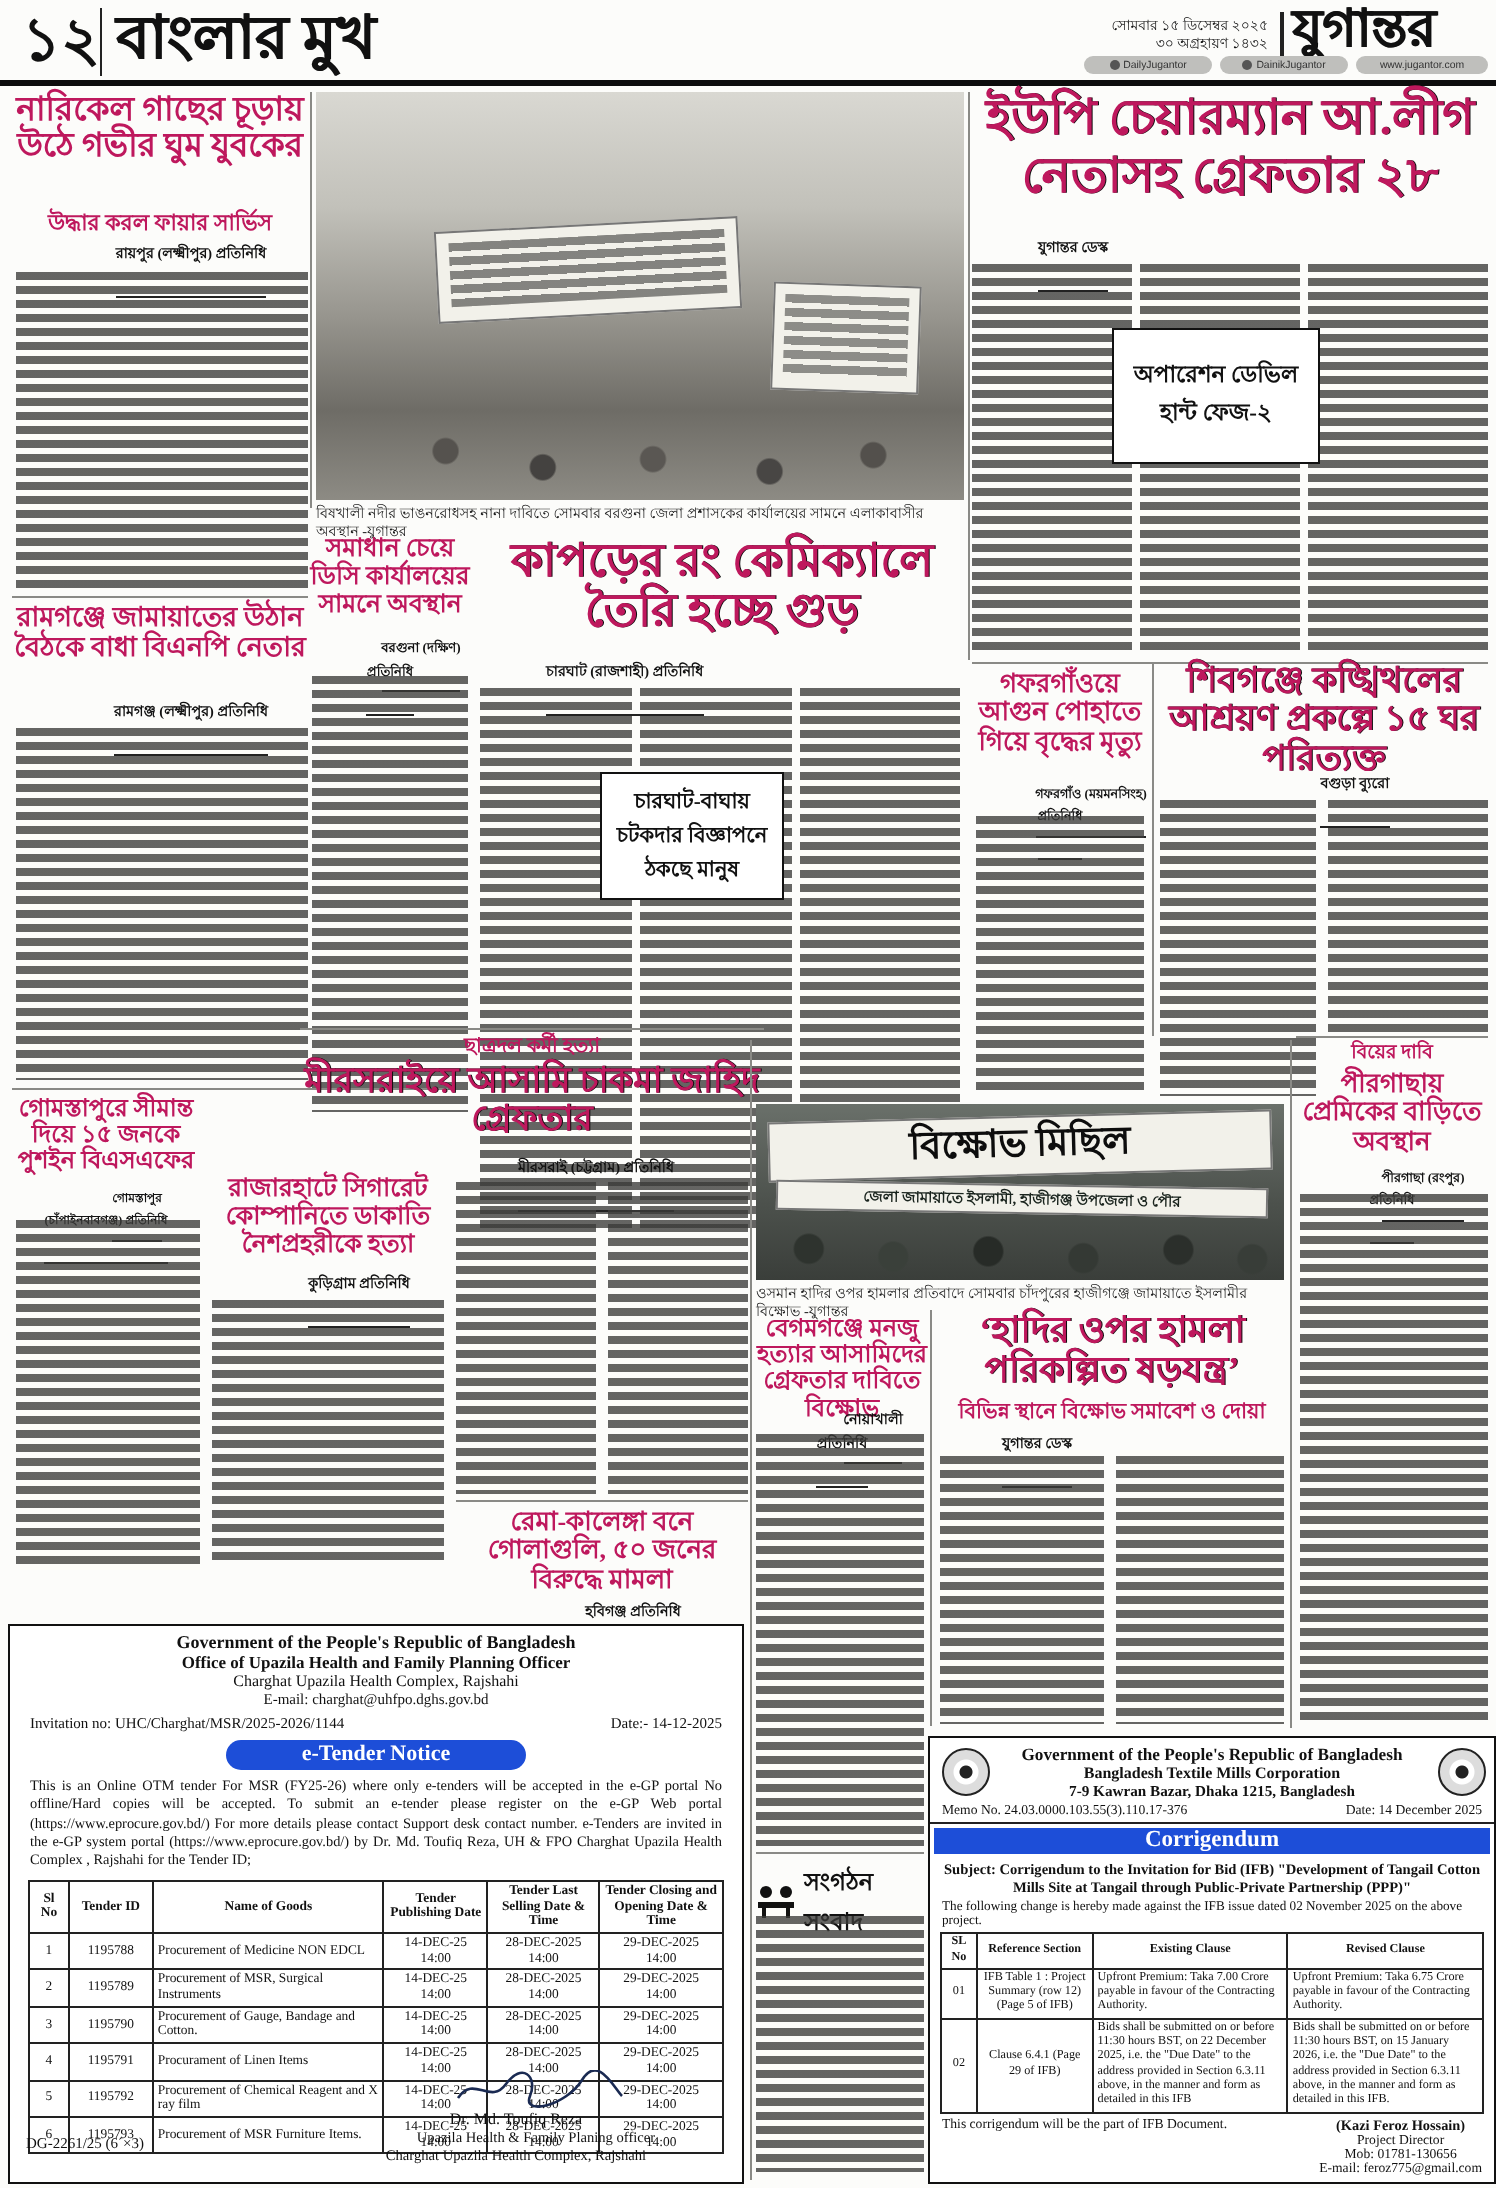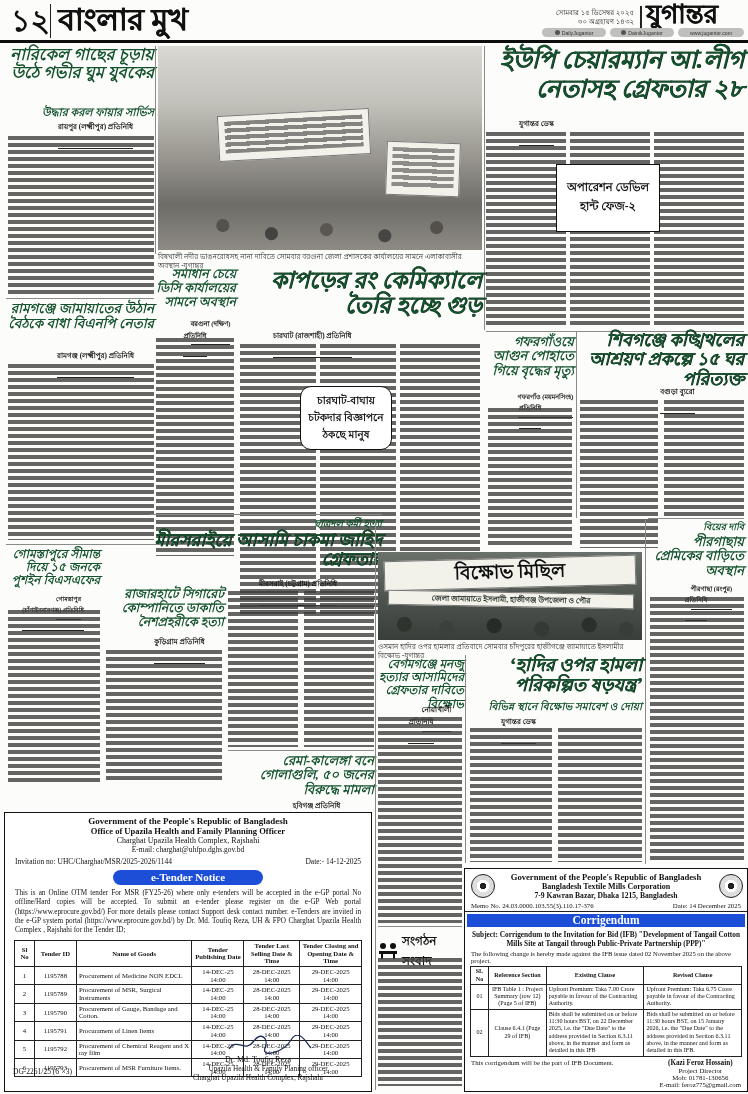--- a/index.html
+++ b/index.html
@@ -1,19 +1,19 @@
 <!DOCTYPE html>
 <html><head>
 <meta charset="utf-8">
 <style>
   html,body{margin:0;padding:0;background:#e9e8e4;}
   #page{position:relative;width:748px;height:1094px;margin:0 auto;background:#fcfcfa;
         font-family:"Liberation Serif",serif;color:#111;overflow:hidden;}
   .abs{position:absolute;}
-  .hl{font-weight:bold;text-align:right;line-height:1.1;color:#14532d;font-style:italic;}
+  .hl{font-weight:bold;text-align:center;line-height:1.1;color:#be185d;}
   .thick{text-shadow:.5px 0 #0d0d0d;}
   .byline{font-weight:bold;font-size:7.2px;color:#111;}
   .byline span{border-bottom:1px solid #222;padding-bottom:17px;margin-left:31px;}
   .bylc{text-align:center;}
   .ft{background-image:repeating-linear-gradient(to bottom,#3a3a38 0px,#3a3a38 4.2px,rgba(0,0,0,0) 4.2px,rgba(0,0,0,0) 7px);opacity:.78;}
   .cap{font-size:7.2px;line-height:1.2;color:#1c1c1c;}
   .vline{background:#8a8a86;width:1px;}
   .hline{background:#8a8a86;height:1px;}
   .nbox{border:1.3px solid #111;background:#fff;}
   .inset{border:1px solid #111;background:#fff;font-weight:bold;text-align:center;z-index:5;}
@@ -104,21 +104,21 @@
 
   <div class="abs hl" style="left:154px;top:268px;width:82px;font-size:12.5px;">সমাধান চেয়ে ডিসি কার্যালয়ের সামনে অবস্থান</div>
   <div class="abs byline bylc" style="left:154px;top:318px;width:82px;font-size:6.6px;"><span>বরগুনা (দক্ষিণ) প্রতিনিধি</span></div>
   <div class="abs ft" style="left:156px;top:338px;width:78px;height:218px;"></div>
 
   <div class="abs hl thick" style="left:240px;top:268px;width:242px;font-size:23px;">কাপড়ের রং কেমিক্যালে তৈরি হচ্ছে গুড়</div>
   <div class="abs byline" style="left:242px;top:330px;width:110px;"><span>চারঘাট (রাজশাহী) প্রতিনিধি</span></div>
   <div class="abs ft" style="left:240px;top:344px;width:76px;height:272px;"></div>
   <div class="abs ft" style="left:320px;top:344px;width:76px;height:272px;"></div>
   <div class="abs ft" style="left:400px;top:344px;width:80px;height:272px;"></div>
-  <div class="abs inset" style="left:300px;top:386px;width:86px;height:58px;font-size:10.5px;display:flex;align-items:center;justify-content:center;padding:2px;border-radius:11px;">চারঘাট-বাঘায় চটকদার বিজ্ঞাপনে ঠকছে মানুষ</div>
+  <div class="abs inset" style="left:300px;top:386px;width:86px;height:58px;font-size:10.5px;display:flex;align-items:center;justify-content:center;padding:2px;">চারঘাট-বাঘায় চটকদার বিজ্ঞাপনে ঠকছে মানুষ</div>
 
   <div class="abs hl" style="left:486px;top:335px;width:88px;font-size:13px;">গফরগাঁওয়ে আগুন পোহাতে গিয়ে বৃদ্ধের মৃত্যু</div>
   <div class="abs byline bylc" style="left:486px;top:392px;width:88px;font-size:6.4px;"><span>গফরগাঁও (ময়মনসিংহ) প্রতিনিধি</span></div>
   <div class="abs ft" style="left:488px;top:408px;width:84px;height:140px;"></div>
   <div class="abs vline" style="left:576px;top:332px;height:186px;"></div>
   <div class="abs hl thick" style="left:580px;top:331px;width:164px;font-size:17.5px;">শিবগঞ্জে কঙ্খিথলের আশ্রয়ণ প্রকল্পে ১৫ ঘর পরিত্যক্ত</div>
   <div class="abs byline bylc" style="left:580px;top:386px;width:164px;"><span>বগুড়া ব্যুরো</span></div>
   <div class="abs ft" style="left:580px;top:400px;width:78px;height:148px;"></div>
   <div class="abs ft" style="left:664px;top:400px;width:80px;height:116px;"></div>
 

